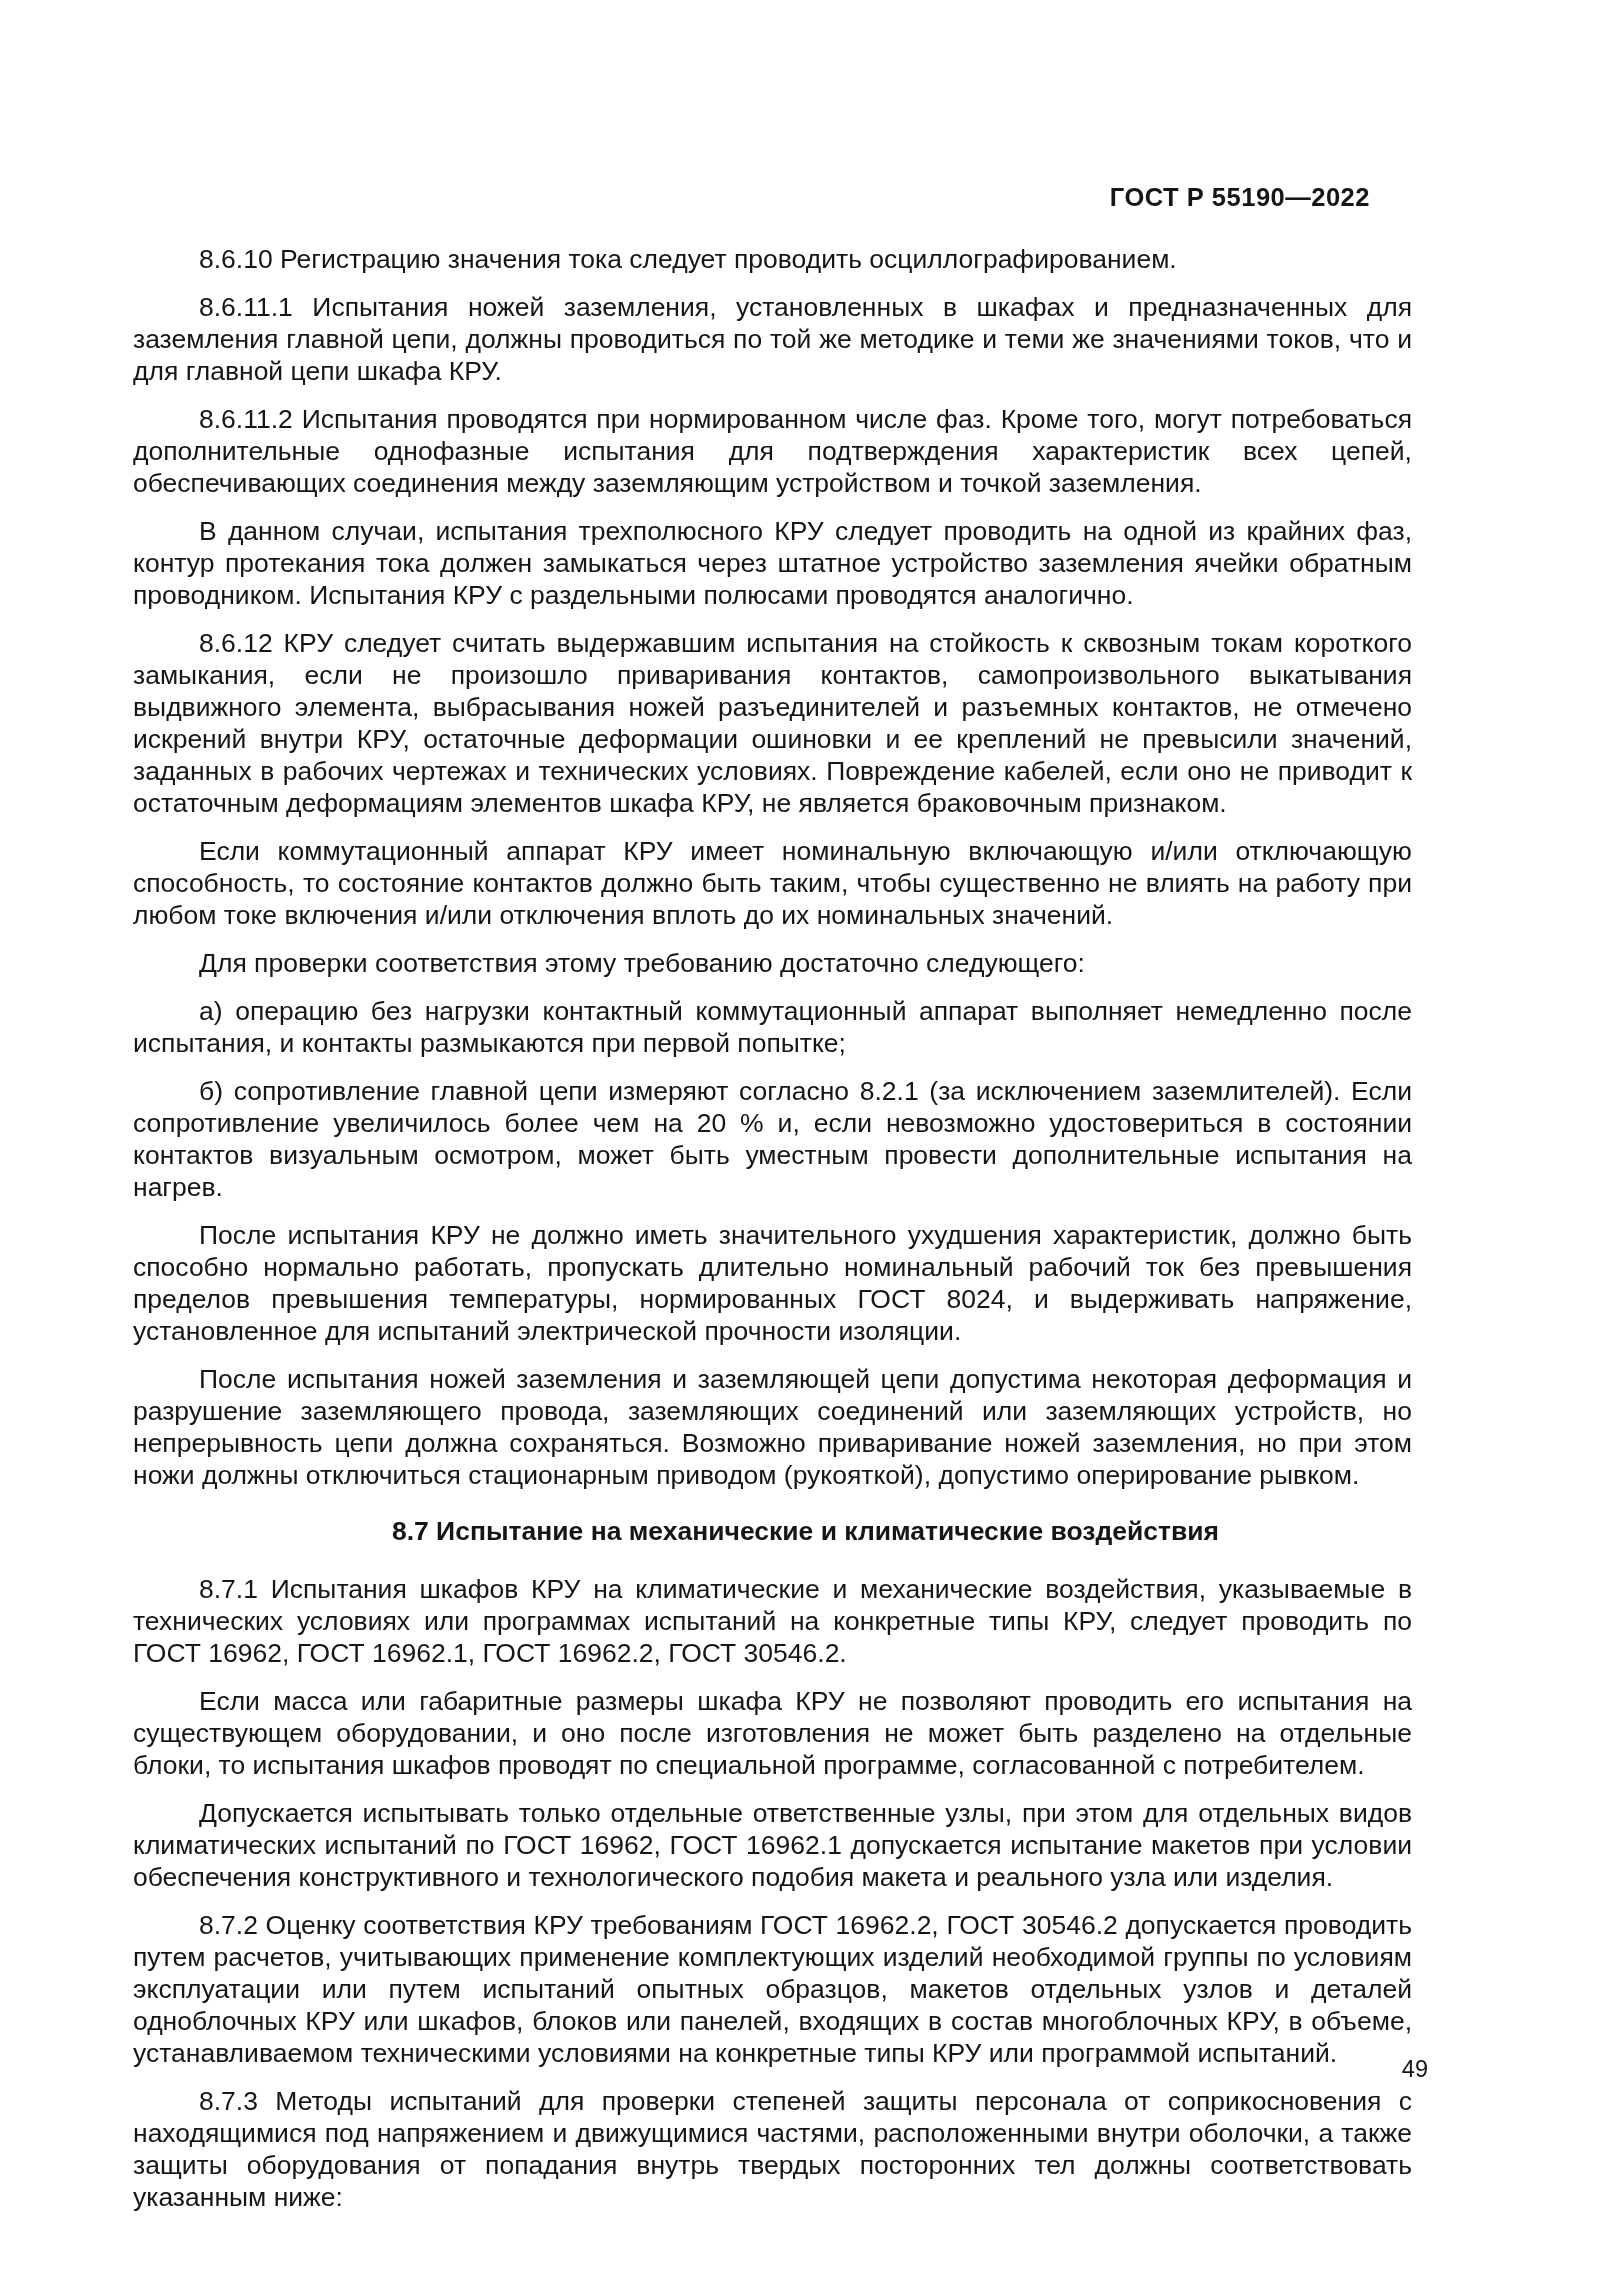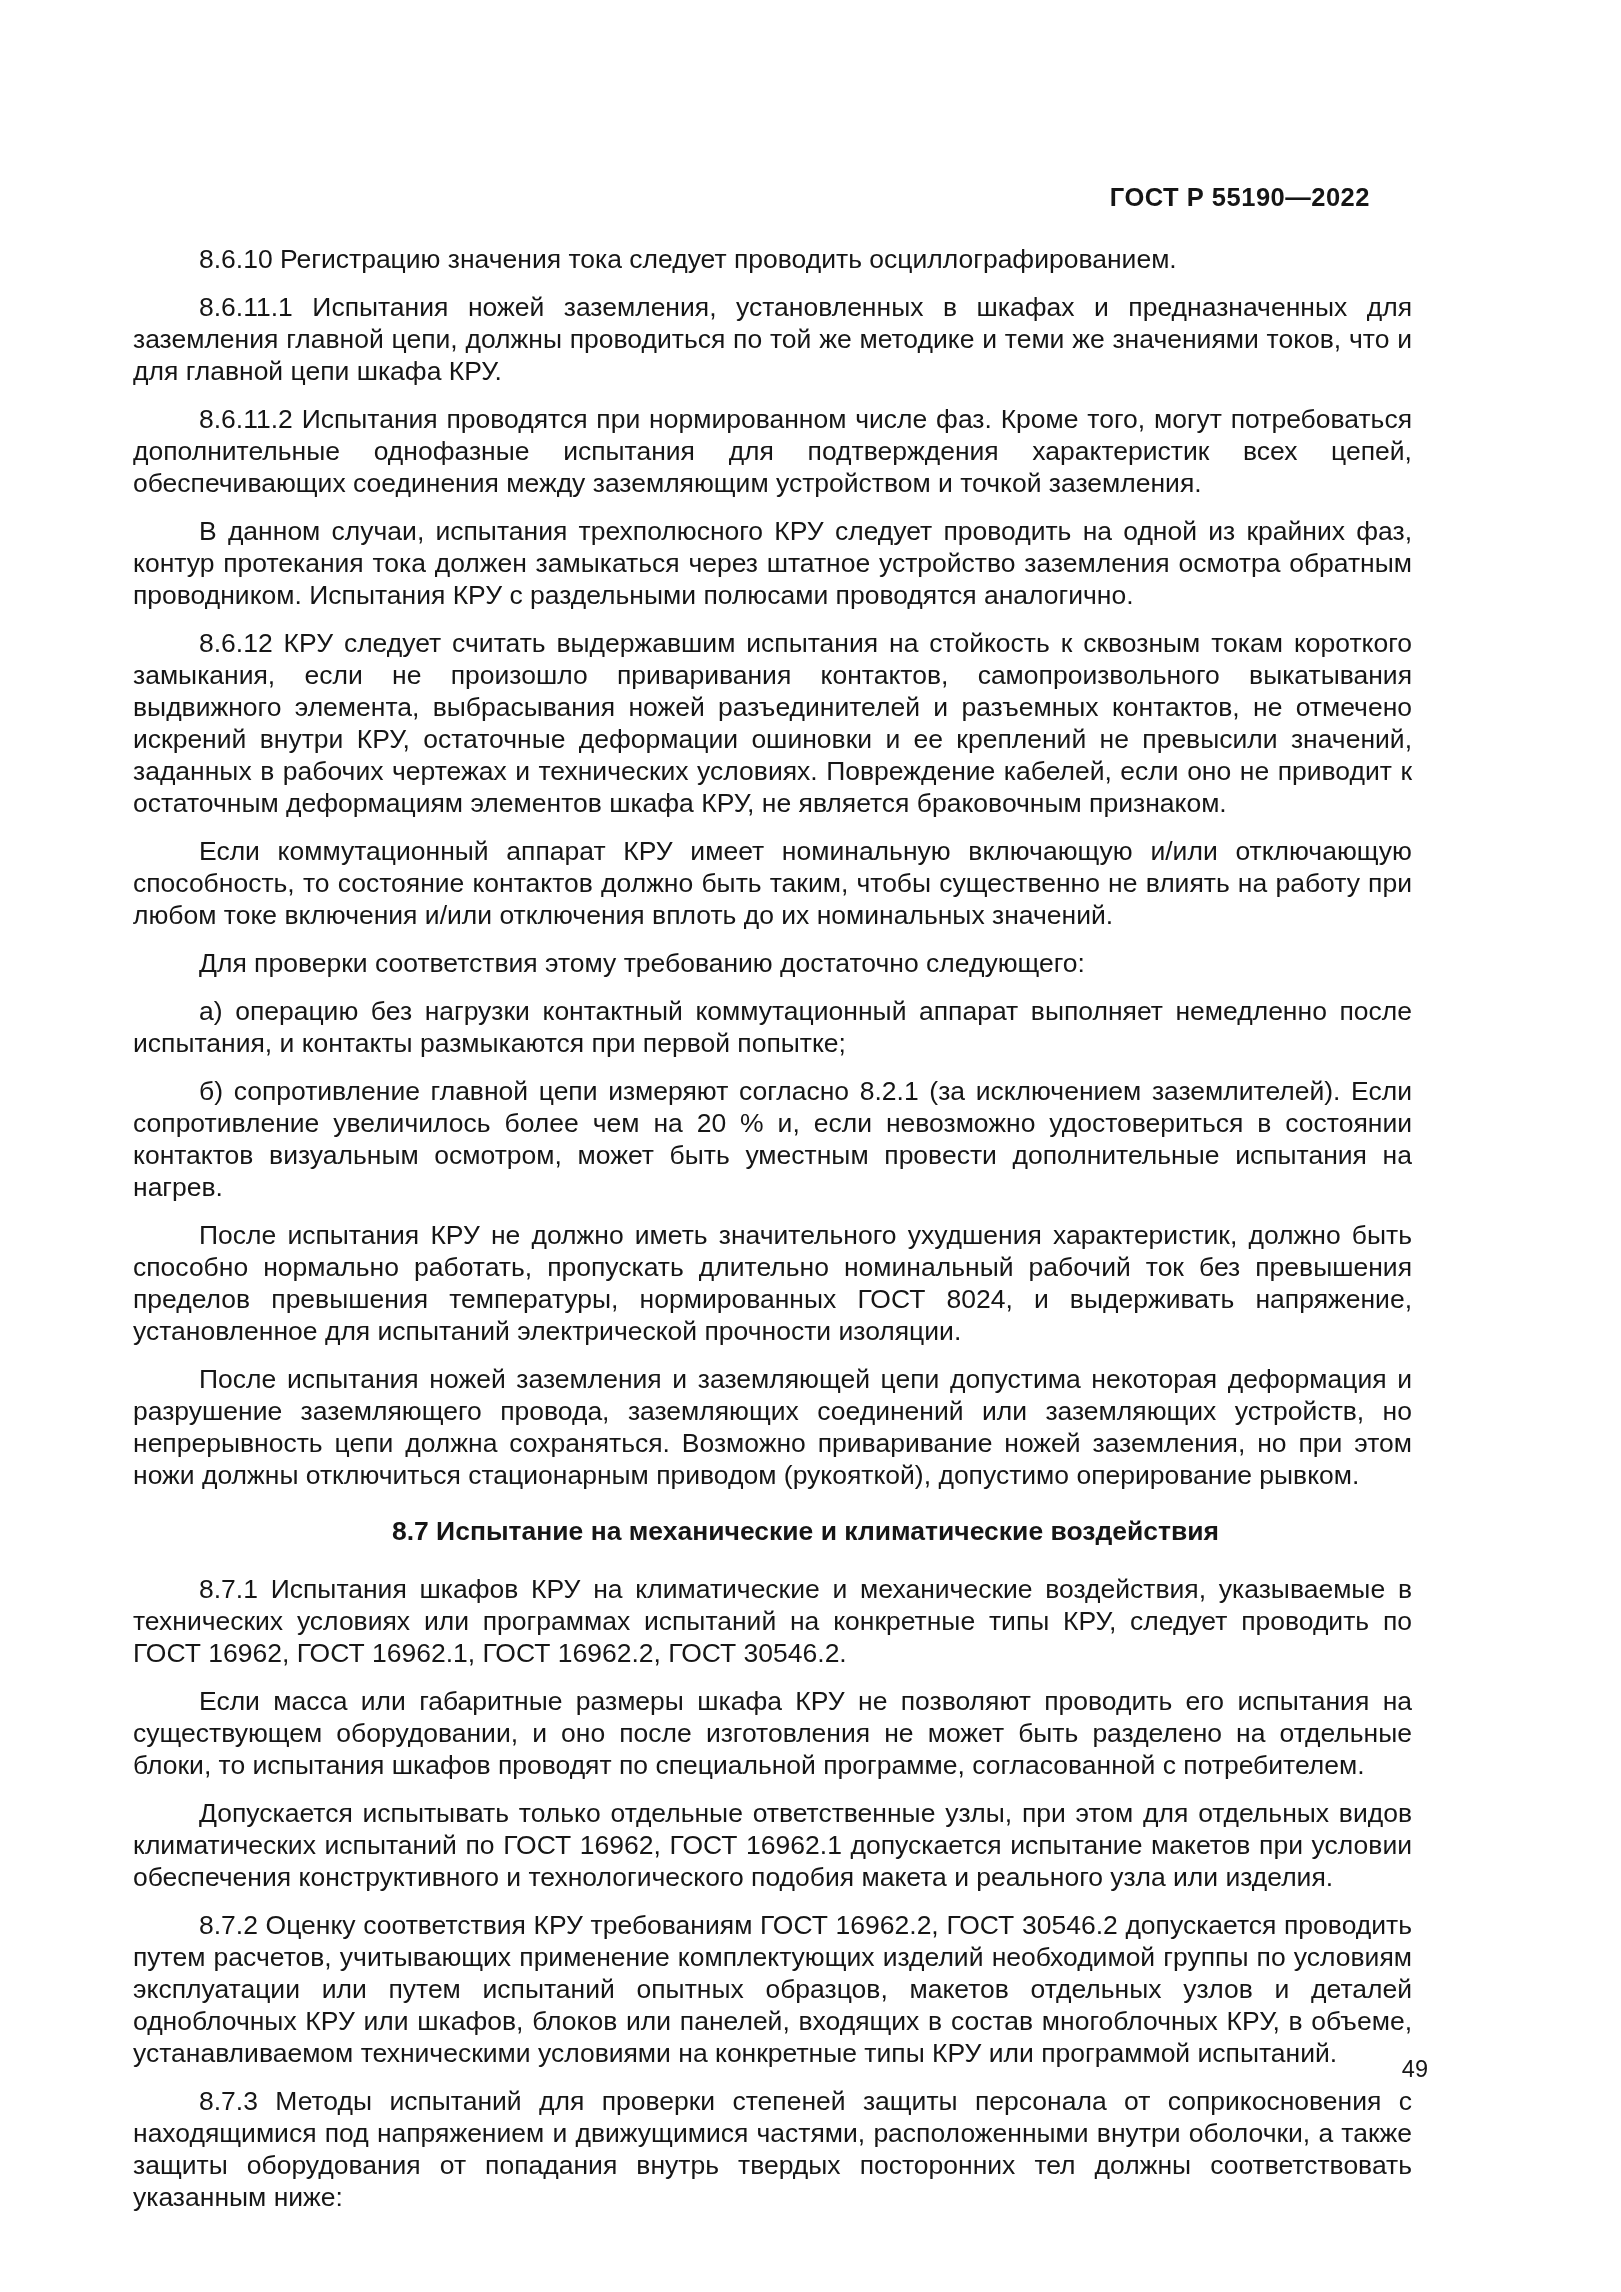--- a/index.html
+++ b/index.html
@@ -63,21 +63,21 @@
 <body>
 
 <div class="page">
 
   <div class="running-header">ГОСТ Р 55190—2022</div>
 
   <div class="content">
     <p class="body">8.6.10 Регистрацию значения тока следует проводить осциллографированием.</p>
     <p class="body">8.6.11.1 Испытания ножей заземления, установленных в шкафах и предназначенных для заземления главной цепи, должны проводиться по той же методике и теми же значениями токов, что и для главной цепи шкафа КРУ.</p>
     <p class="body">8.6.11.2 Испытания проводятся при нормированном числе фаз. Кроме того, могут потребоваться дополнительные однофазные испытания для подтверждения характеристик всех цепей, обеспечивающих соединения между заземляющим устройством и точкой заземления.</p>
-    <p class="body">В данном случаи, испытания трехполюсного КРУ следует проводить на одной из крайних фаз, контур протекания тока должен замыкаться через штатное устройство заземления осмотра обратным проводником. Испытания КРУ с раздельными полюсами проводятся аналогично.</p>
+    <p class="body">В данном случаи, испытания трехполюсного КРУ следует проводить на одной из крайних фаз, контур протекания тока должен замыкаться через штатное устройство заземления ячейки обратным проводником. Испытания КРУ с раздельными полюсами проводятся аналогично.</p>
     <p class="body">8.6.12 КРУ следует считать выдержавшим испытания на стойкость к сквозным токам короткого замыкания, если не произошло приваривания контактов, самопроизвольного выкатывания выдвижного элемента, выбрасывания ножей разъединителей и разъемных контактов, не отмечено искрений внутри КРУ, остаточные деформации ошиновки и ее креплений не превысили значений, заданных в рабочих чертежах и технических условиях. Повреждение кабелей, если оно не приводит к остаточным деформациям элементов шкафа КРУ, не является браковочным признаком.</p>
     <p class="body">Если коммутационный аппарат КРУ имеет номинальную включающую и/или отключающую способность, то состояние контактов должно быть таким, чтобы существенно не влиять на работу при любом токе включения и/или отключения вплоть до их номинальных значений.</p>
     <p class="body">Для проверки соответствия этому требованию достаточно следующего:</p>
     <p class="body">а) операцию без нагрузки контактный коммутационный аппарат выполняет немедленно после испытания, и контакты размыкаются при первой попытке;</p>
     <p class="body">б) сопротивление главной цепи измеряют согласно 8.2.1 (за исключением заземлителей). Если сопротивление увеличилось более чем на 20 % и, если невозможно удостовериться в состоянии контактов визуальным осмотром, может быть уместным провести дополнительные испытания на нагрев.</p>
     <p class="body">После испытания КРУ не должно иметь значительного ухудшения характеристик, должно быть способно нормально работать, пропускать длительно номинальный рабочий ток без превышения пределов превышения температуры, нормированных ГОСТ 8024, и выдерживать напряжение, установленное для испытаний электрической прочности изоляции.</p>
     <p class="body">После испытания ножей заземления и заземляющей цепи допустима некоторая деформация и разрушение заземляющего провода, заземляющих соединений или заземляющих устройств, но непрерывность цепи должна сохраняться. Возможно приваривание ножей заземления, но при этом ножи должны отключиться стационарным приводом (рукояткой), допустимо оперирование рывком.</p>
     <p class="section-heading">8.7 Испытание на механические и климатические воздействия</p>
     <p class="body">8.7.1 Испытания шкафов КРУ на климатические и механические воздействия, указываемые в технических условиях или программах испытаний на конкретные типы КРУ, следует проводить по ГОСТ 16962, ГОСТ 16962.1, ГОСТ 16962.2, ГОСТ 30546.2.</p>
     <p class="body">Если масса или габаритные размеры шкафа КРУ не позволяют проводить его испытания на существующем оборудовании, и оно после изготовления не может быть разделено на отдельные блоки, то испытания шкафов проводят по специальной программе, согласованной с потребителем.</p>

